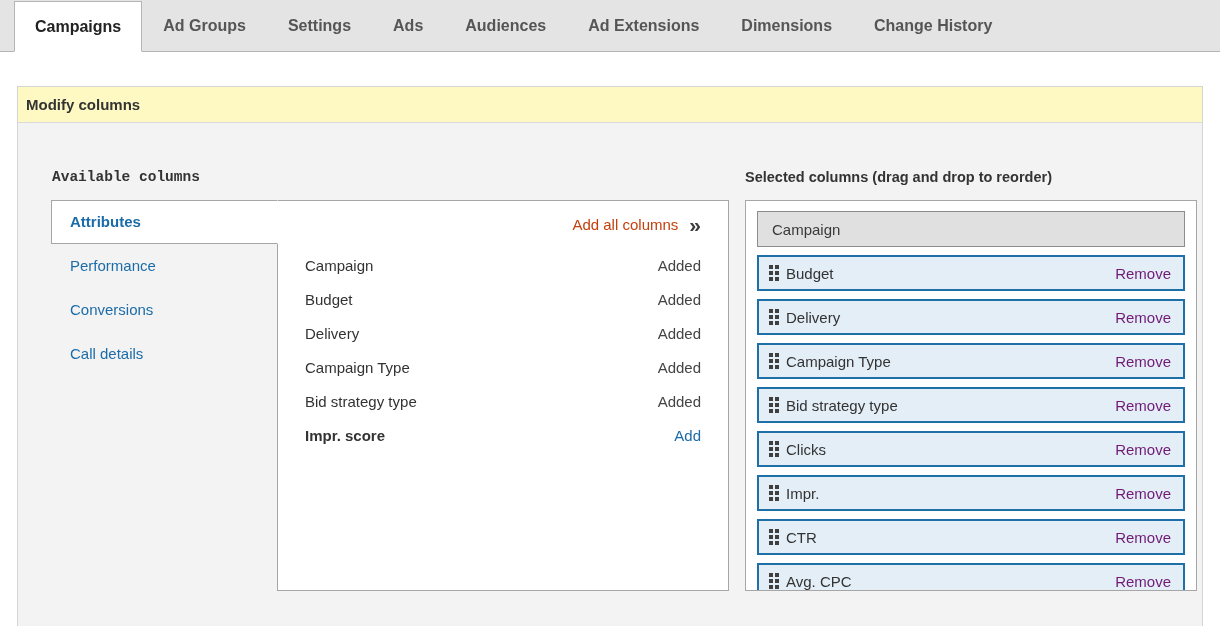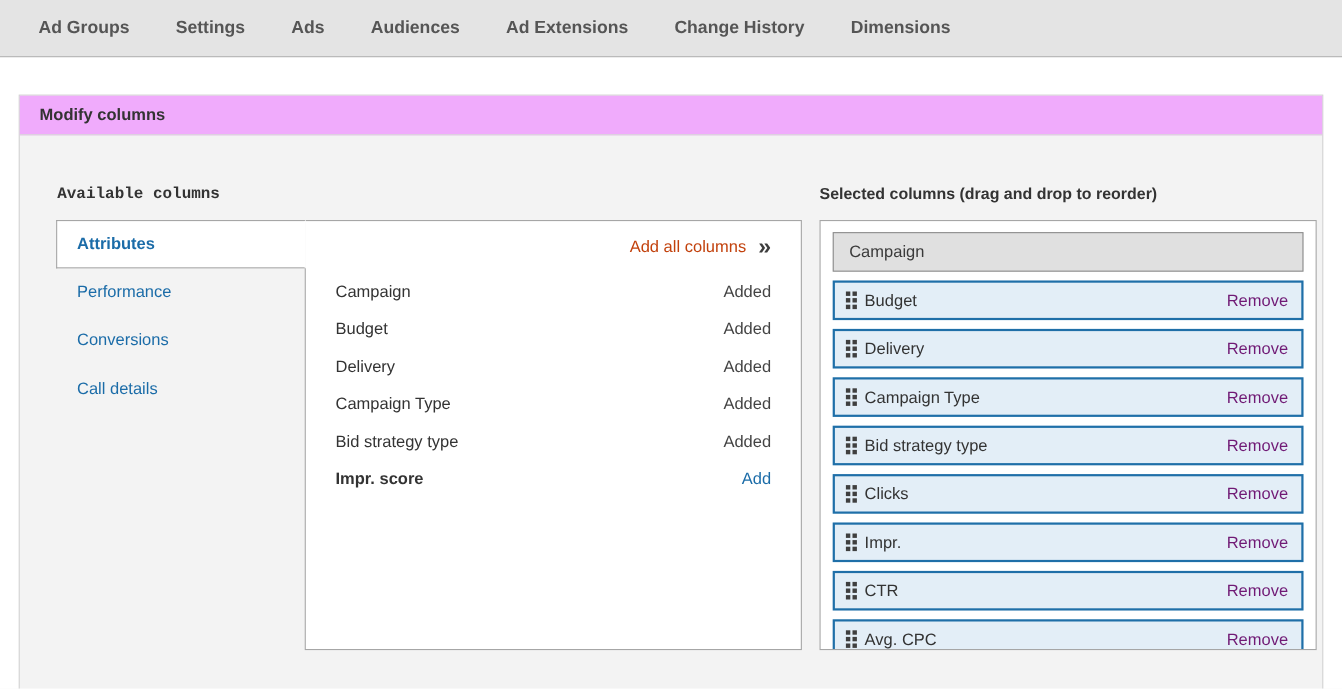--- a/index.html
+++ b/index.html
@@ -58,25 +58,25 @@
   }
 
   .panel {
     border: 1px solid #d4d4d4;
     background: #f3f3f3;
     box-sizing: border-box;
     width: 1186px;
     height: 560px;
   }
   .panel-header {
-    background: #f0abfc;
+    background: #fef9c3;
     border-bottom: 1px solid #d9d9d9;
     height: 36px;
     line-height: 36px;
-    padding: 0 18px;
+    padding: 0 8px;
     font-size: 15px;
     font-weight: bold;
     color: #333333;
     box-sizing: border-box;
   }
   .panel-body {
     padding: 0 0 0 0;
     position: relative;
     height: 523px;
   }
@@ -212,27 +212,28 @@
   .handle i { background: #3f3f3f; display: block; }
   .remove-link {
     color: #701a75;
     cursor: pointer;
   }
 </style>
 </head>
 <body>
 
 <div class="tabbar" id="tabbar">
+    <div class="tab active">Campaigns</div>
     <div class="tab">Ad Groups</div>
     <div class="tab">Settings</div>
     <div class="tab">Ads</div>
     <div class="tab">Audiences</div>
     <div class="tab">Ad Extensions</div>
+    <div class="tab">Dimensions</div>
     <div class="tab">Change History</div>
-    <div class="tab">Dimensions</div>
   </div>
 
 <div class="page">
   <div class="panel">
 
     <div class="panel-header">Modify columns</div>
 
     <div class="panel-body">
 
       <div class="section-title" id="available-title">Available columns</div>

